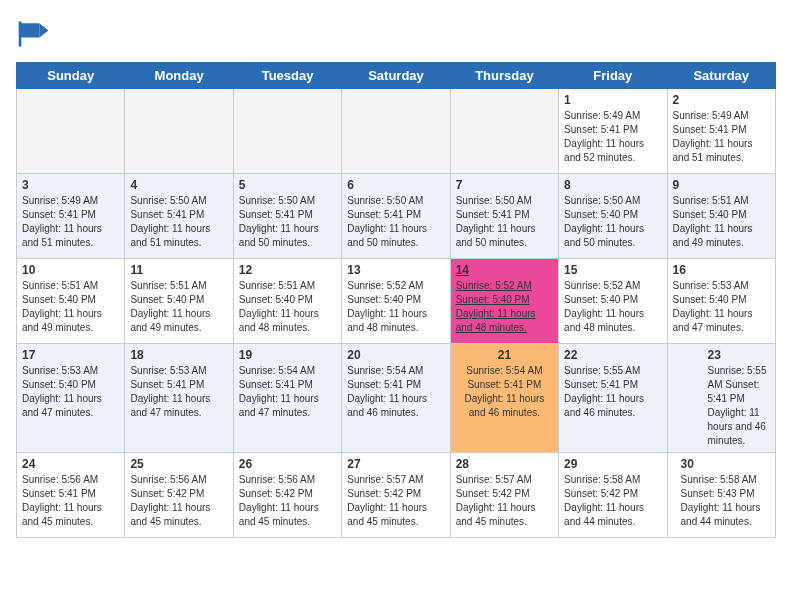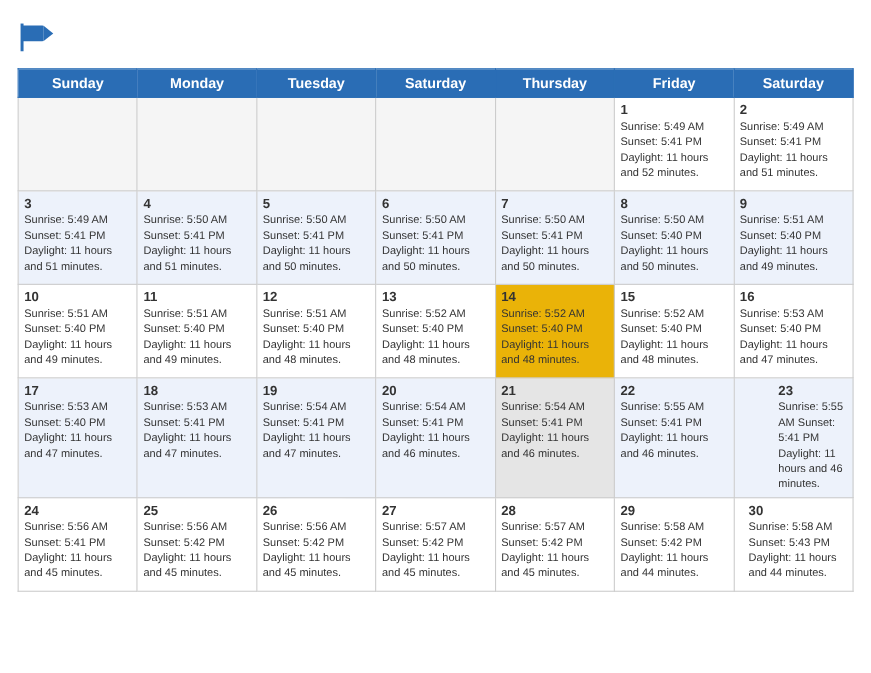--- a/index.html
+++ b/index.html
@@ -232,21 +232,21 @@
 Daylight: 11 hours
 and 48 minutes.</div>
           </td>
           <td style="background: rgb(255, 255, 255);">
             <span class="day-num">13</span>
             <div class="day-info">Sunrise: 5:52 AM
 Sunset: 5:40 PM
 Daylight: 11 hours
 and 48 minutes.</div>
           </td>
-          <td style="background: #eab308;">
+          <td style="background: #ec4899; text-decoration: underline;">
             <span class="day-num">14</span>
             <div class="day-info">Sunrise: 5:52 AM
 Sunset: 5:40 PM
 Daylight: 11 hours
 and 48 minutes.</div>
           </td>
           <td style="background: rgb(255, 255, 255); margin-top: 25px;">
             <span class="day-num">15</span>
             <div class="day-info">Sunrise: 5:52 AM
 Sunset: 5:40 PM
@@ -283,21 +283,21 @@
 Daylight: 11 hours
 and 47 minutes.</div>
           </td>
           <td style="background: rgb(237, 242, 251);">
             <span class="day-num">20</span>
             <div class="day-info">Sunrise: 5:54 AM
 Sunset: 5:41 PM
 Daylight: 11 hours
 and 46 minutes.</div>
           </td>
-          <td style="background: #e5e5e5;">
+          <td style="background: #fdba74; text-align: center;">
             <span class="day-num">21</span>
             <div class="day-info">Sunrise: 5:54 AM
 Sunset: 5:41 PM
 Daylight: 11 hours
 and 46 minutes.</div>
           </td>
           <td style="background: rgb(237, 242, 251);">
             <span class="day-num">22</span>
             <div class="day-info">Sunrise: 5:55 AM
 Sunset: 5:41 PM

